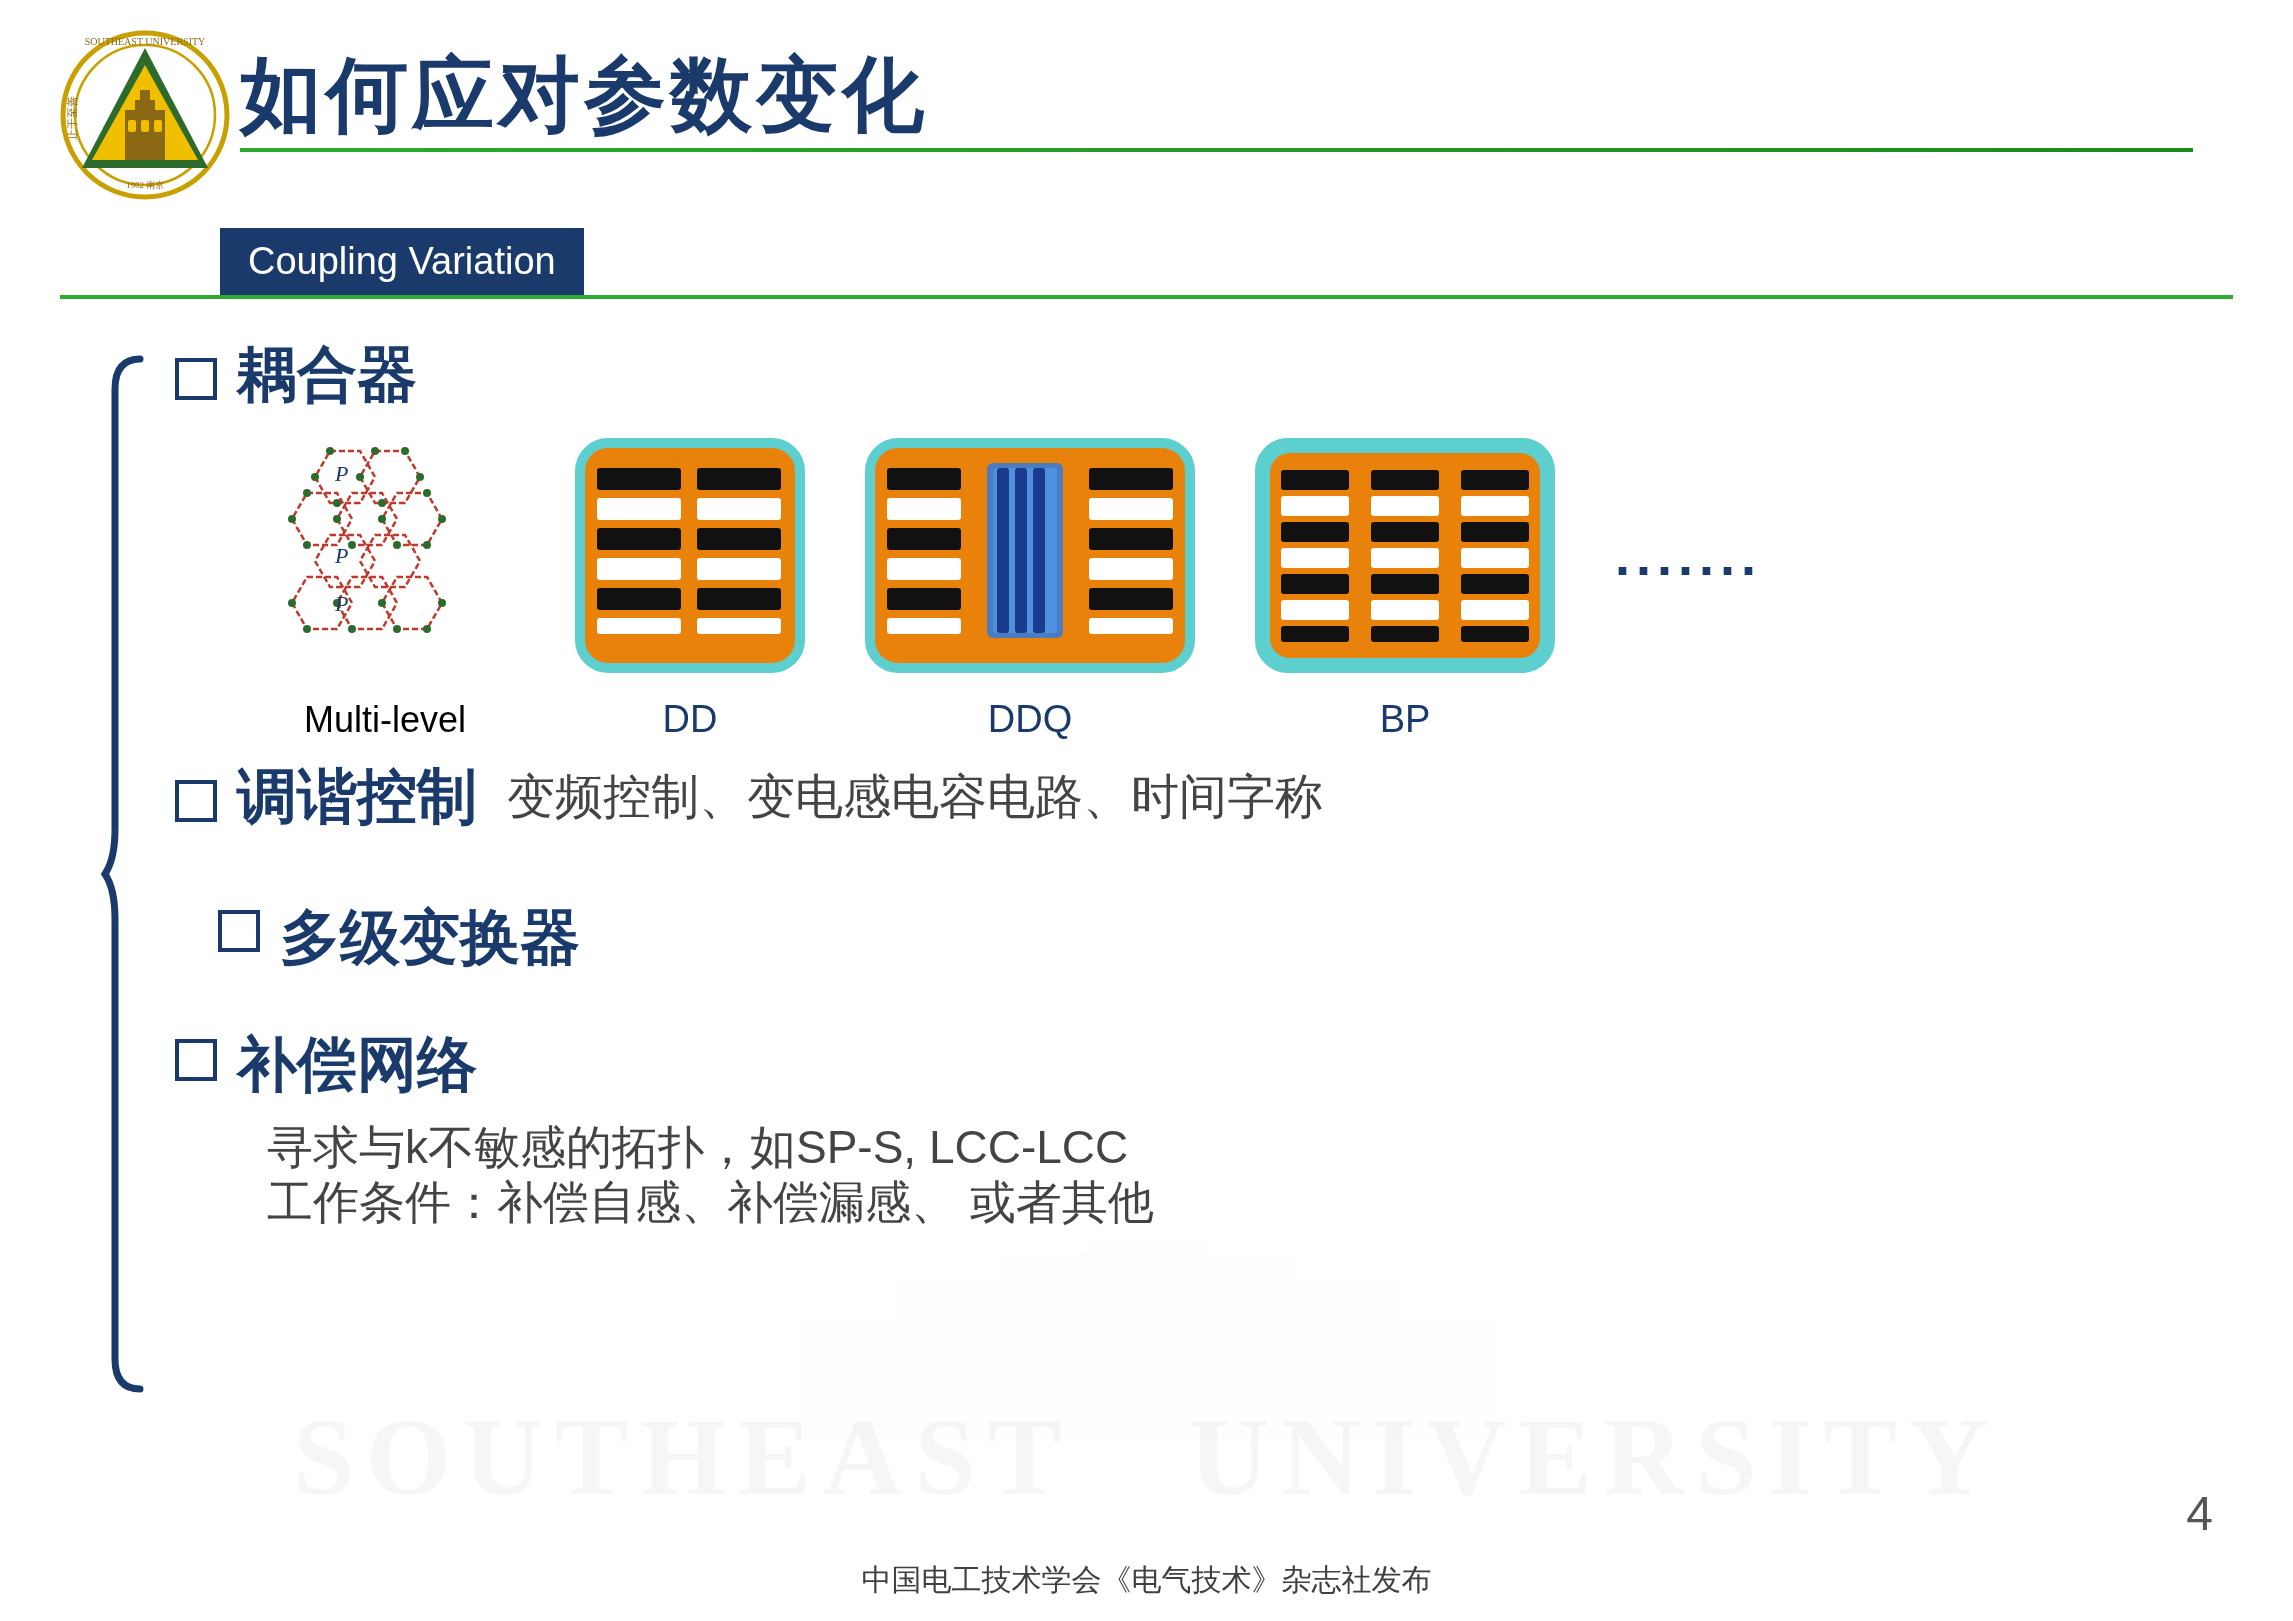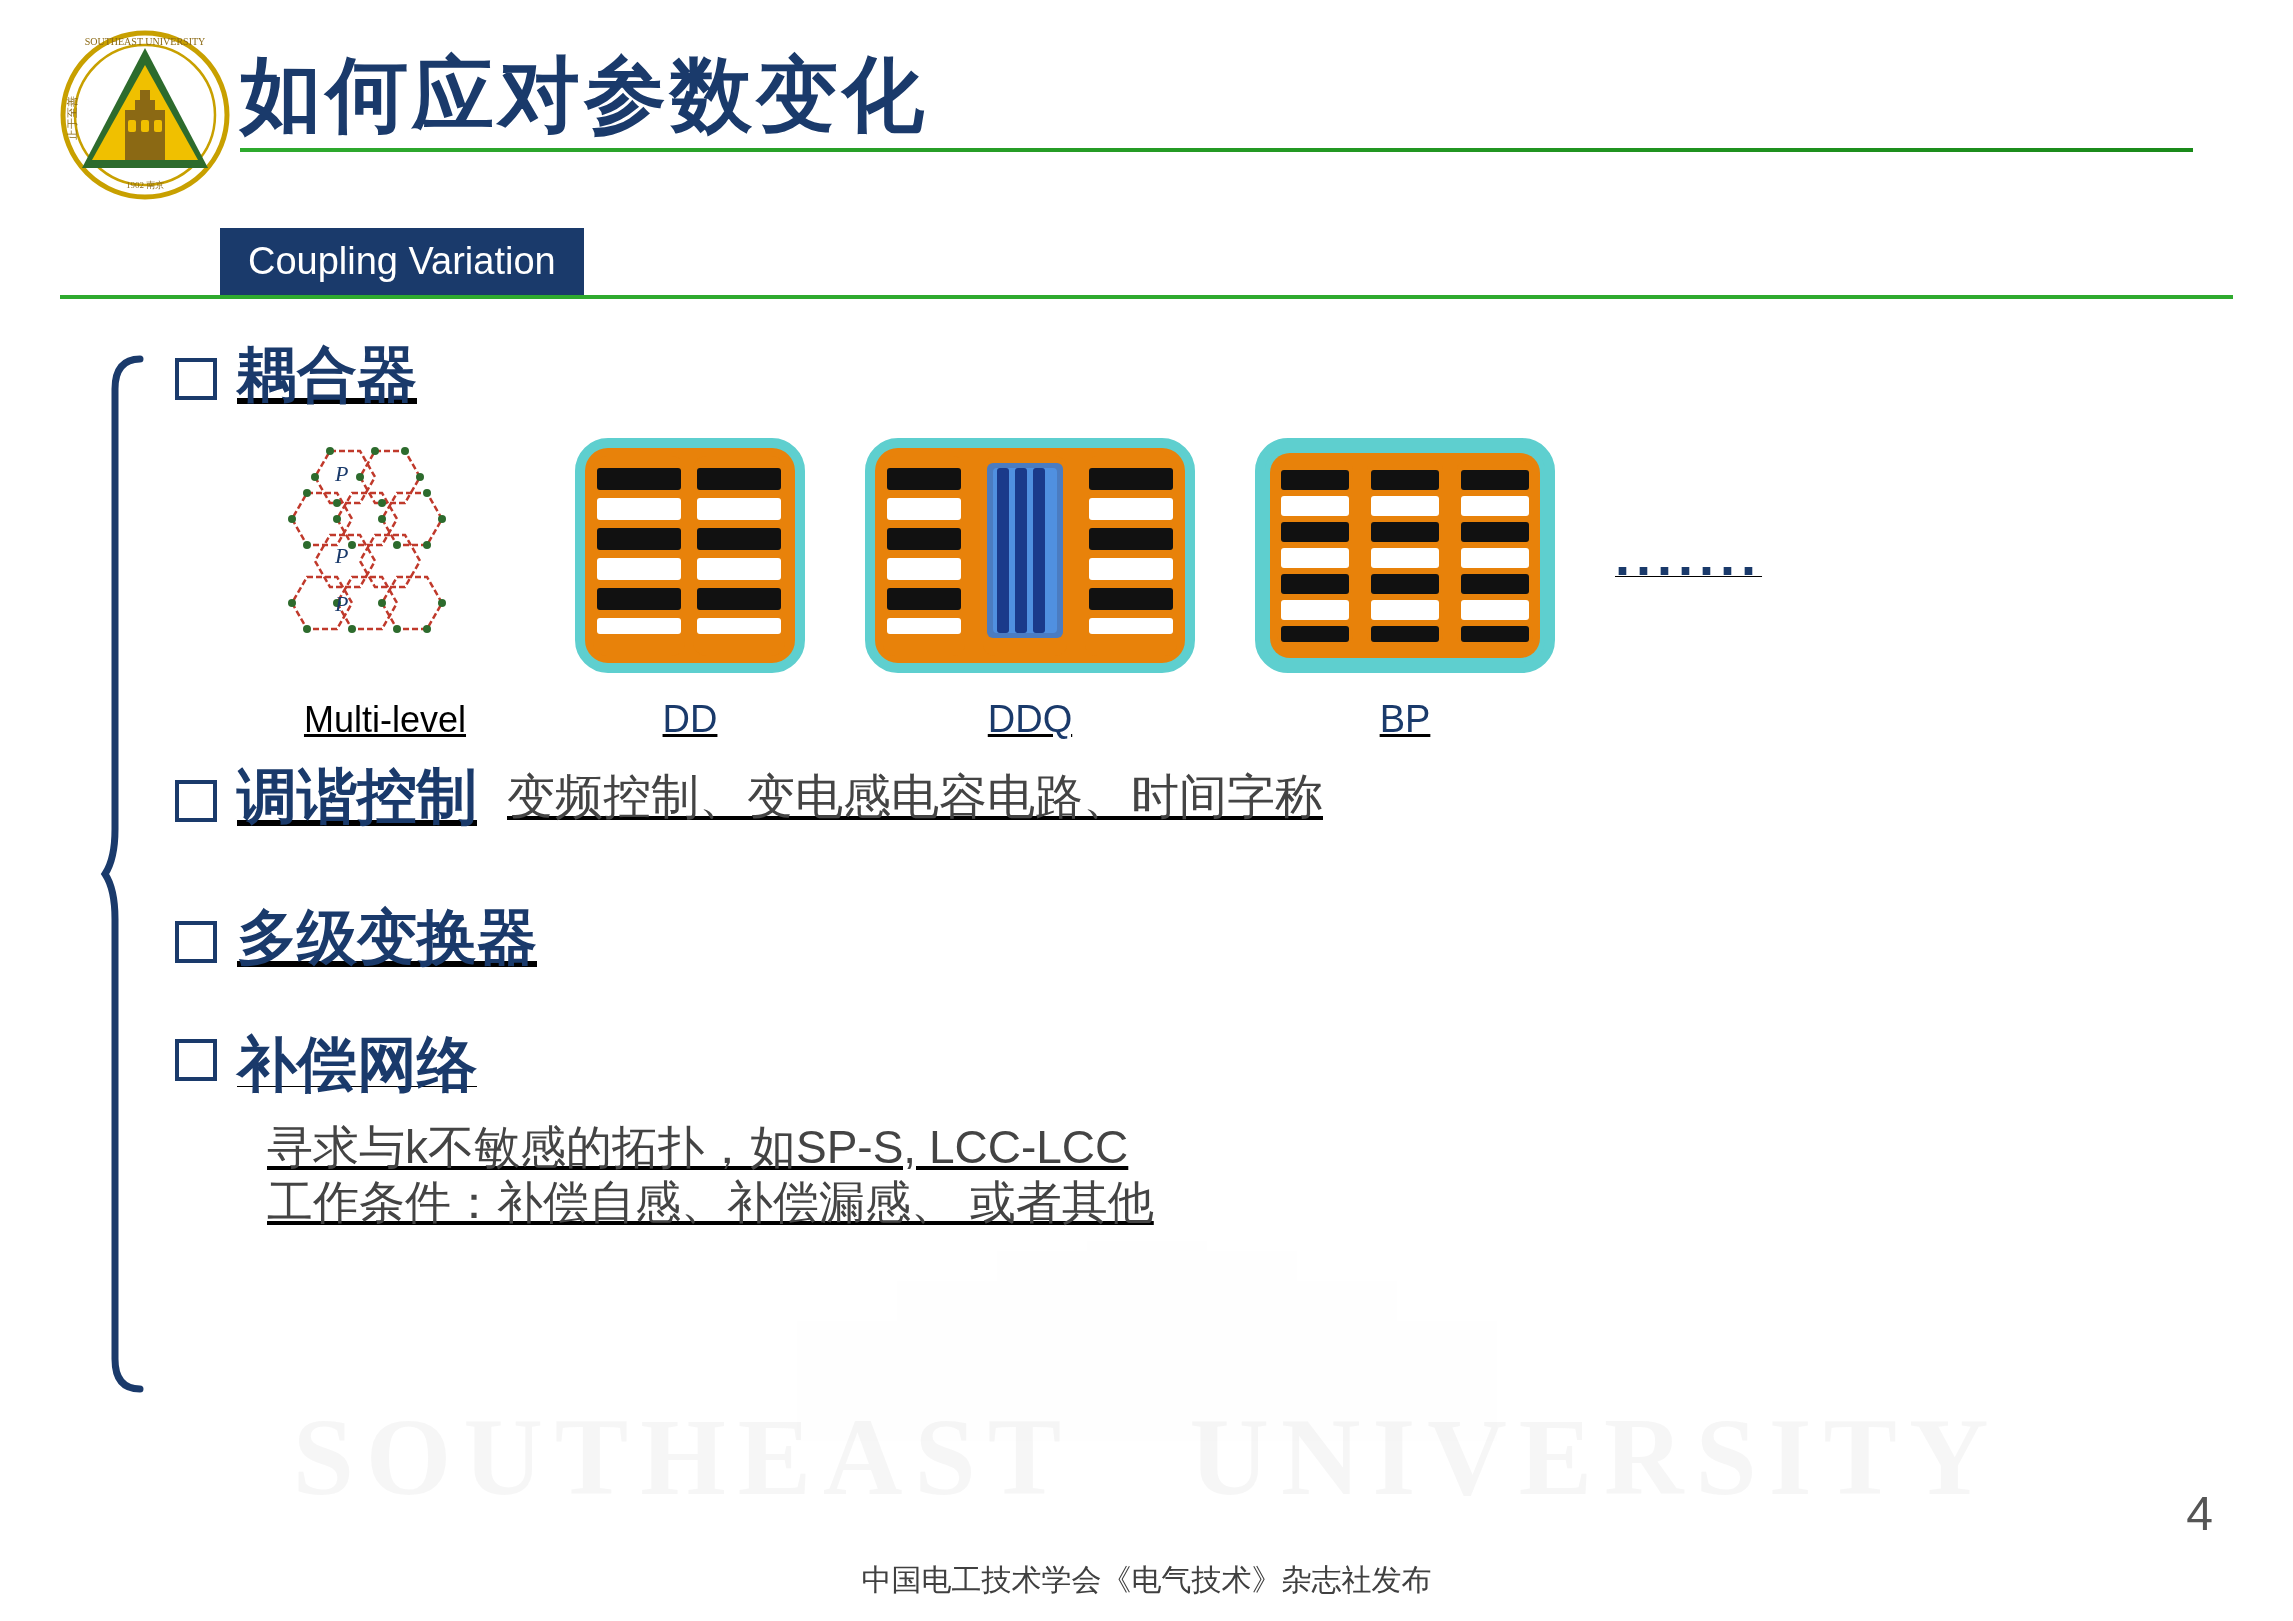--- a/index.html
+++ b/index.html
@@ -70,21 +70,20 @@
       height: 4px;
       background: #2eaa2e;
       margin: 0 60px;
       margin-top: 0;
     }
 
     
     .main-content {
       padding: 40px 100px 0 100px;
       position: relative;
-      text-decoration: underline;
     }
 
     .checkbox-icon {
       width: 42px;
       height: 42px;
       border: 4px solid #1a3a6b;
       margin-right: 20px;
       flex-shrink: 0;
       margin-top: 8px;
       position: relative;
@@ -390,21 +389,21 @@
 
         </div>
       </div>
 
       <div style="display:flex; align-items:center; margin-bottom:69px;">
         <div class="checkbox-icon"></div>
         <span class="item-label">调谐控制</span>
         <span class="item-sublabel">变频控制、变电感电容电路、时间字称</span>
       </div>
 
-      <div style="display:flex; align-items:center; margin-bottom:55px;">
+      <div style="display:flex; margin-bottom:55px;margin-left:43px;">
         <div class="checkbox-icon"></div>
         <span class="item-label">多级变换器</span>
       </div>
 
       <div style="display:flex; align-items:flex-start;">
         <div class="checkbox-icon" style="margin-top:10px;"></div>
         <div>
           <span class="item-label">补偿网络</span>
           <div style="margin-left:30px; margin-top:19px;">
             <div class="item-sublabel" style="font-size:46px; margin-left:0;">寻求与k不敏感的拓扑，如SP-S, LCC-LCC</div>

